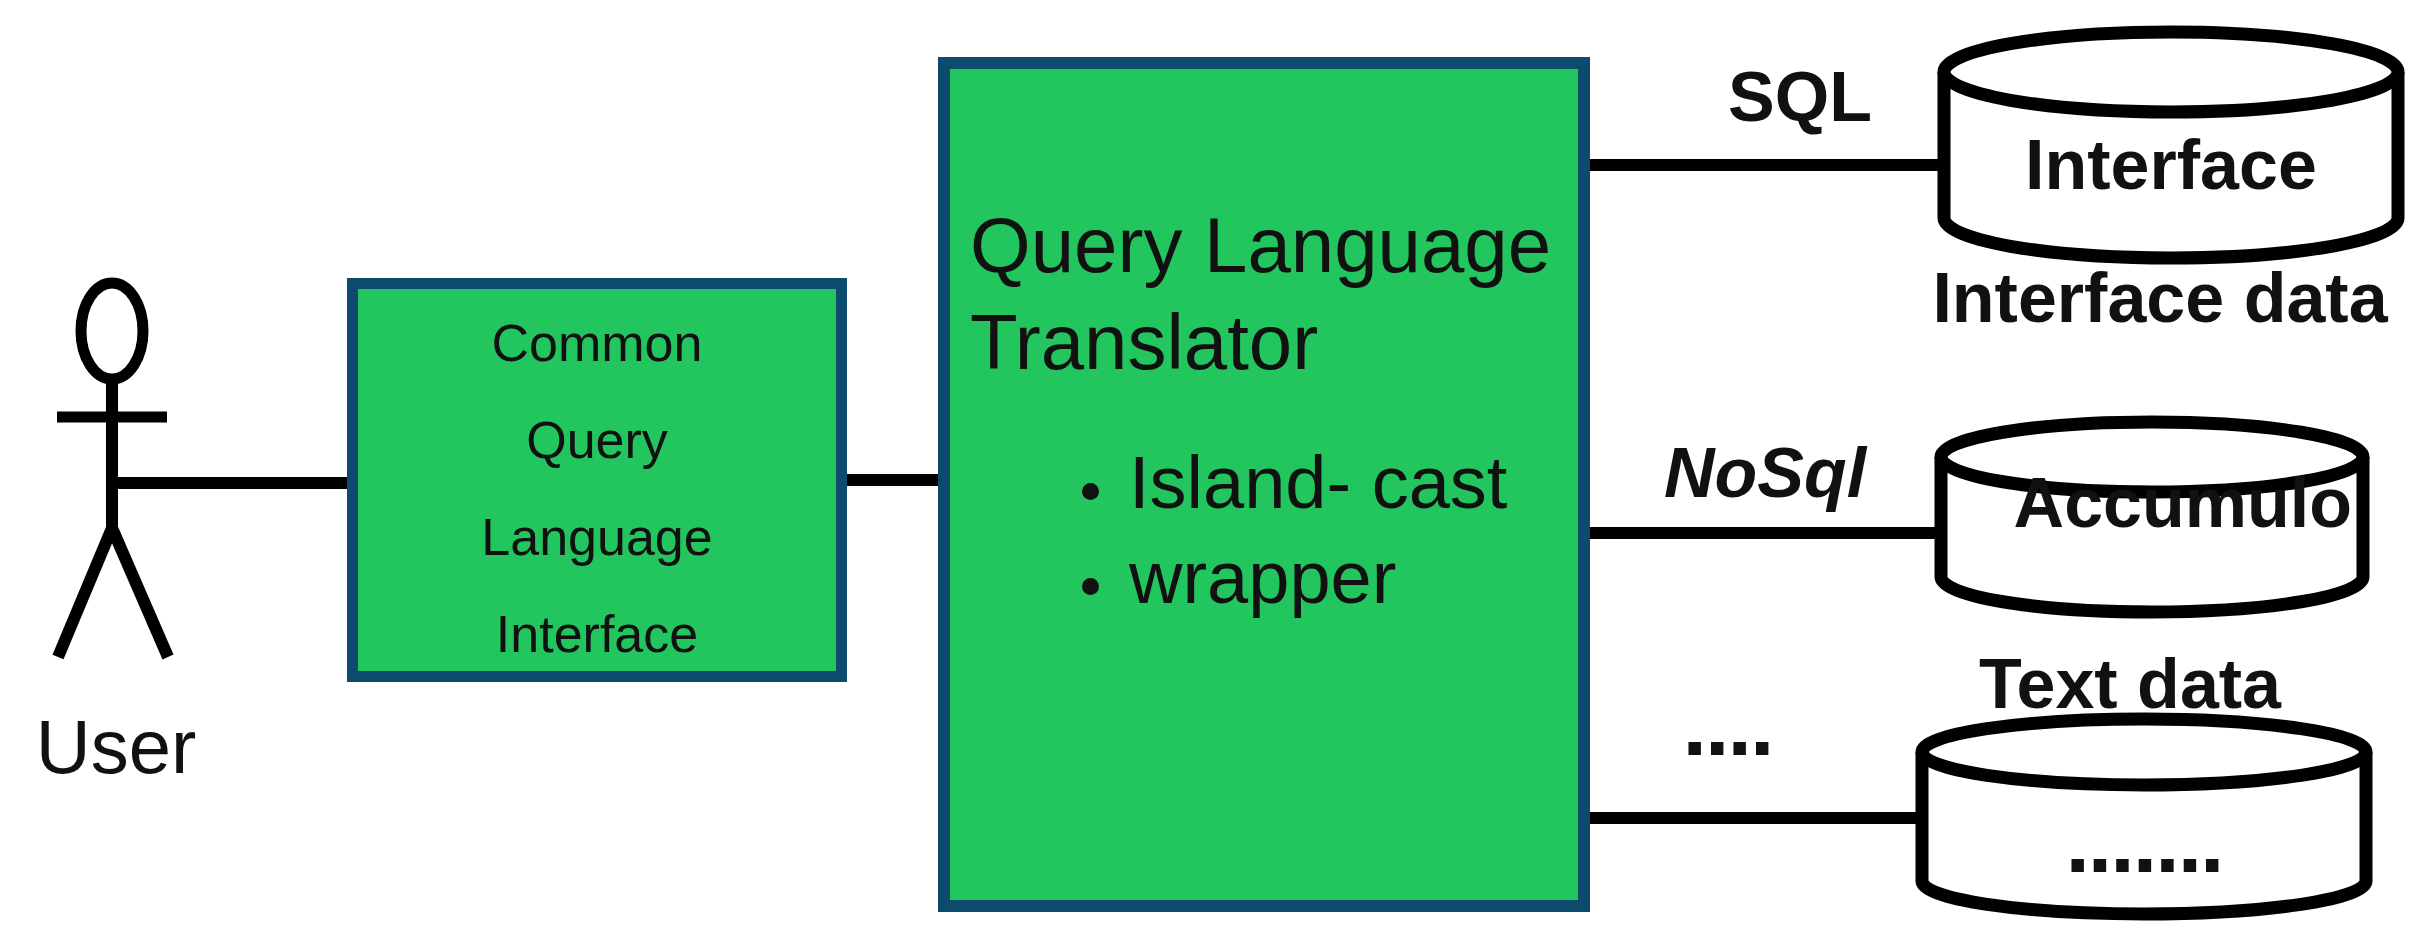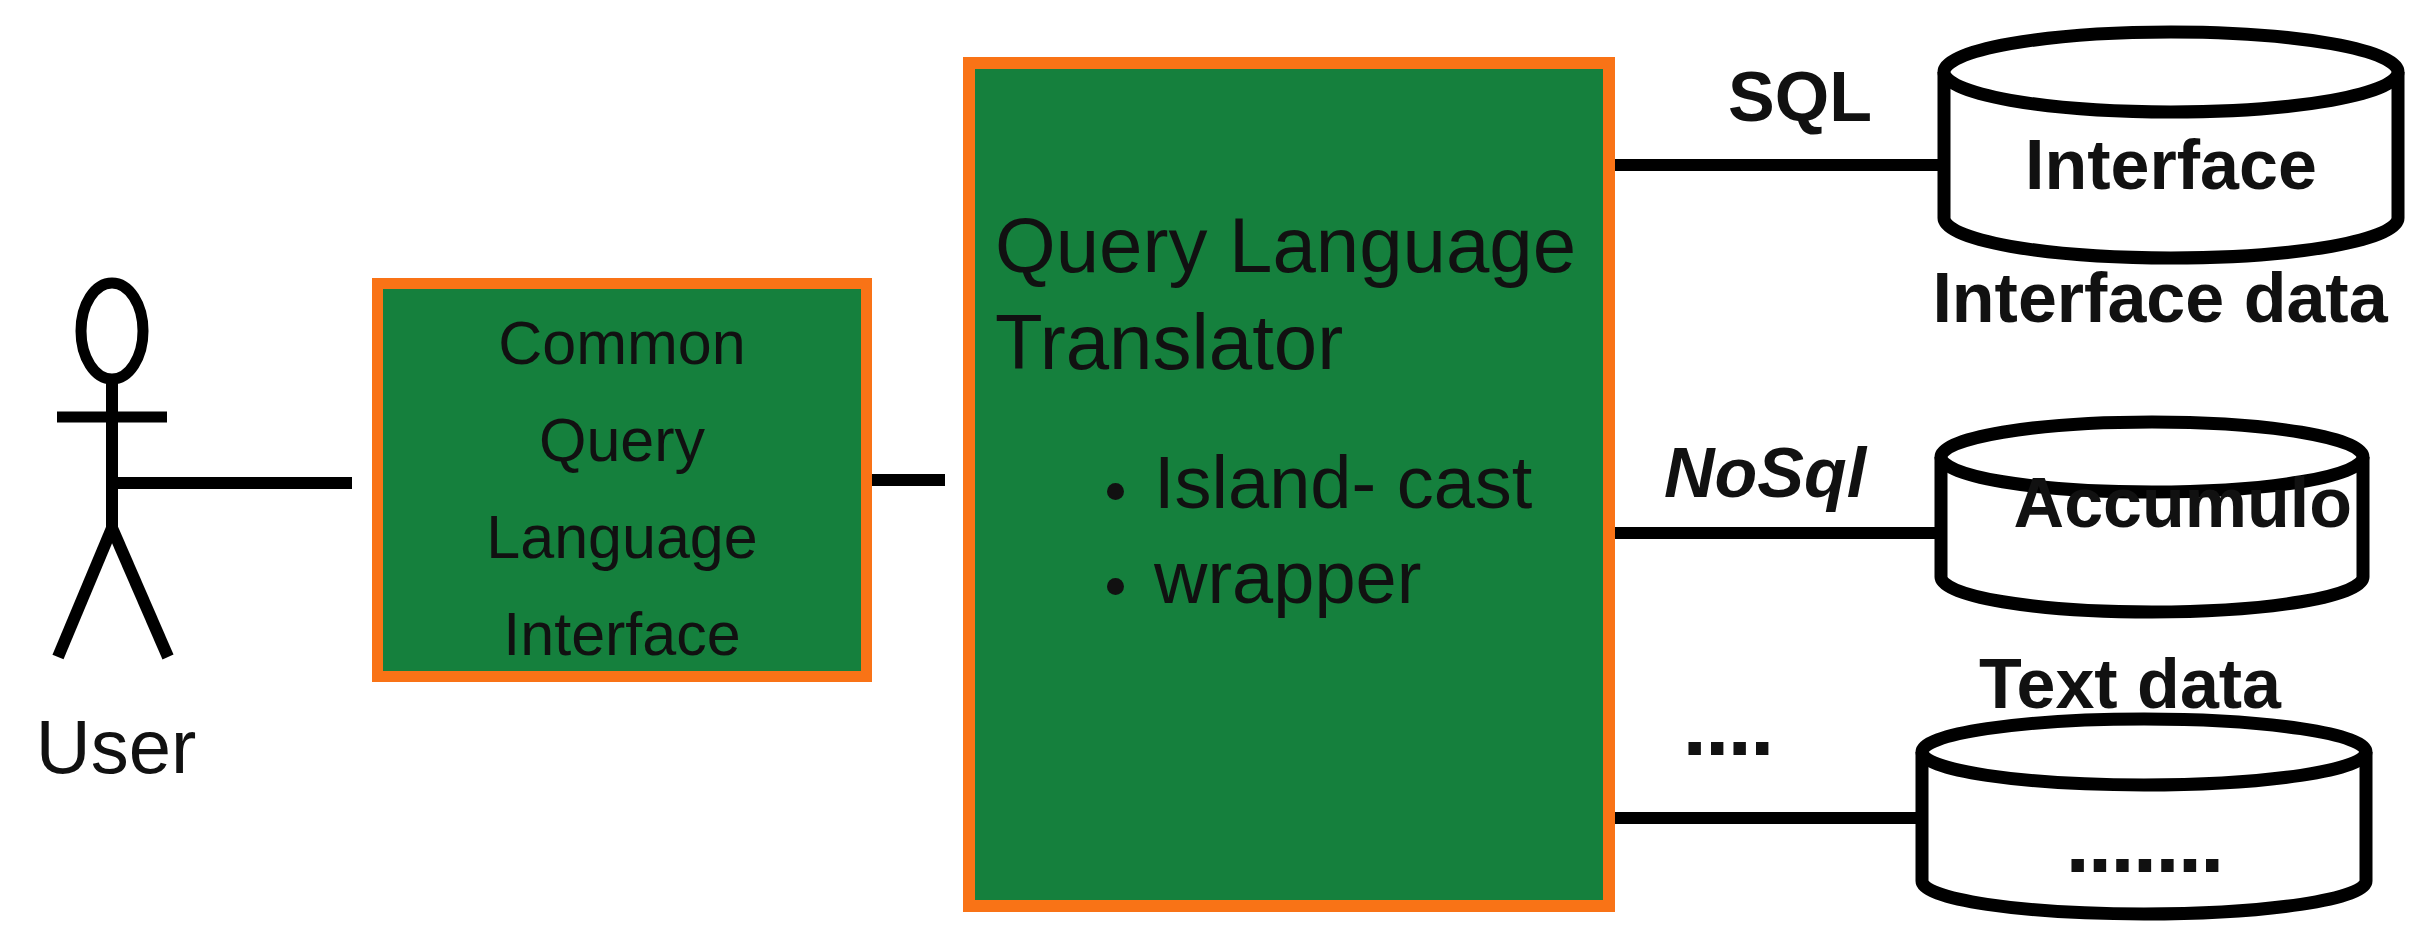--- a/index.html
+++ b/index.html
@@ -3,34 +3,33 @@
 <meta charset="utf-8">
 <style>
   html,body{margin:0;padding:0;background:#ffffff;}
   body{
     width:2422px;height:933px;position:relative;overflow:hidden;
     font-family:"Liberation Sans", sans-serif;color:#111;
   }
   .layer{position:absolute;left:0;top:0;width:2422px;height:933px;}
   svg{display:block;}
   .box{
-    position:absolute;background:#15803d;border:11px solid #f97316;
+    position:absolute;background:#22c55e;border:11px solid #0c4a6e;
     box-sizing:border-box;
-    margin-left:25px;
   }
   .pre{white-space:pre-line;}
   .lbl{position:absolute;line-height:normal;}
   .center{text-align:center;}
   .regular76{font-size:76px;}
   .bold70{font-size:70px;font-weight:bold;}
   .dots{font-size:88px;font-weight:bold;letter-spacing:-2px;}
   #interface-box{left:347px;top:278px;width:500px;height:404px;}
   #interface-box .inner{
     width:100%;padding-top:6px;text-align:center;
-    font-size:61px;line-height:97px;
+    font-size:52px;line-height:97px;
   }
   #translator-box{left:938px;top:57px;width:652px;height:855px;border-width:12px;}
   #translator-title{
     margin:128px 0 0 20px;font-size:78px;line-height:97px;
   }
   #translator-bullets{
     list-style:none;margin:44px 0 0 132px;padding:0;
   }
   #translator-bullets li{
     display:flex;align-items:center;height:95px;font-size:74px;

